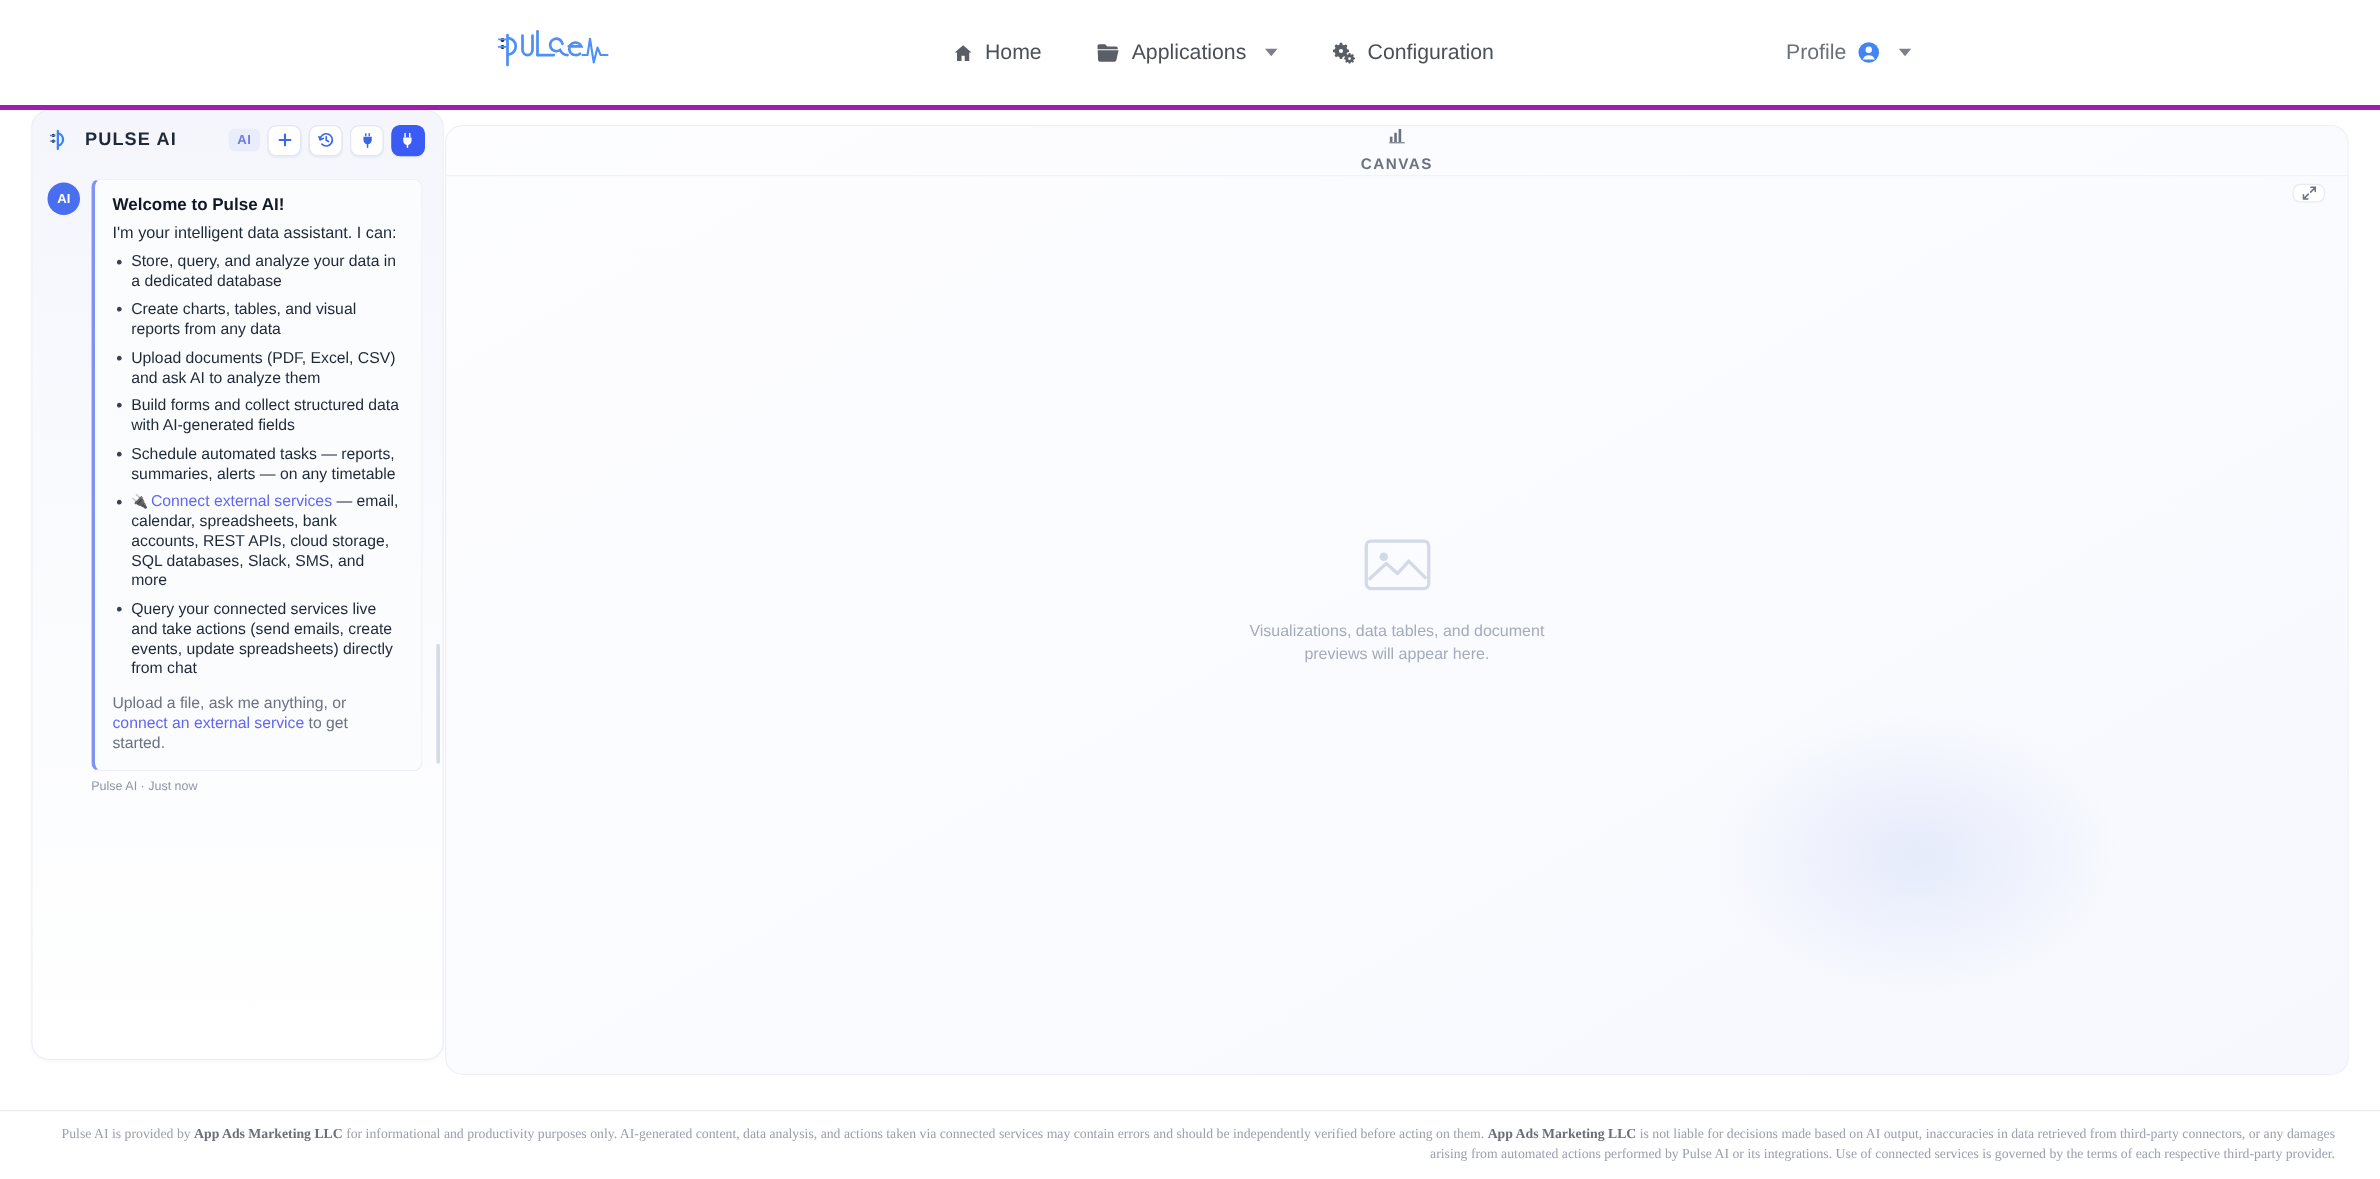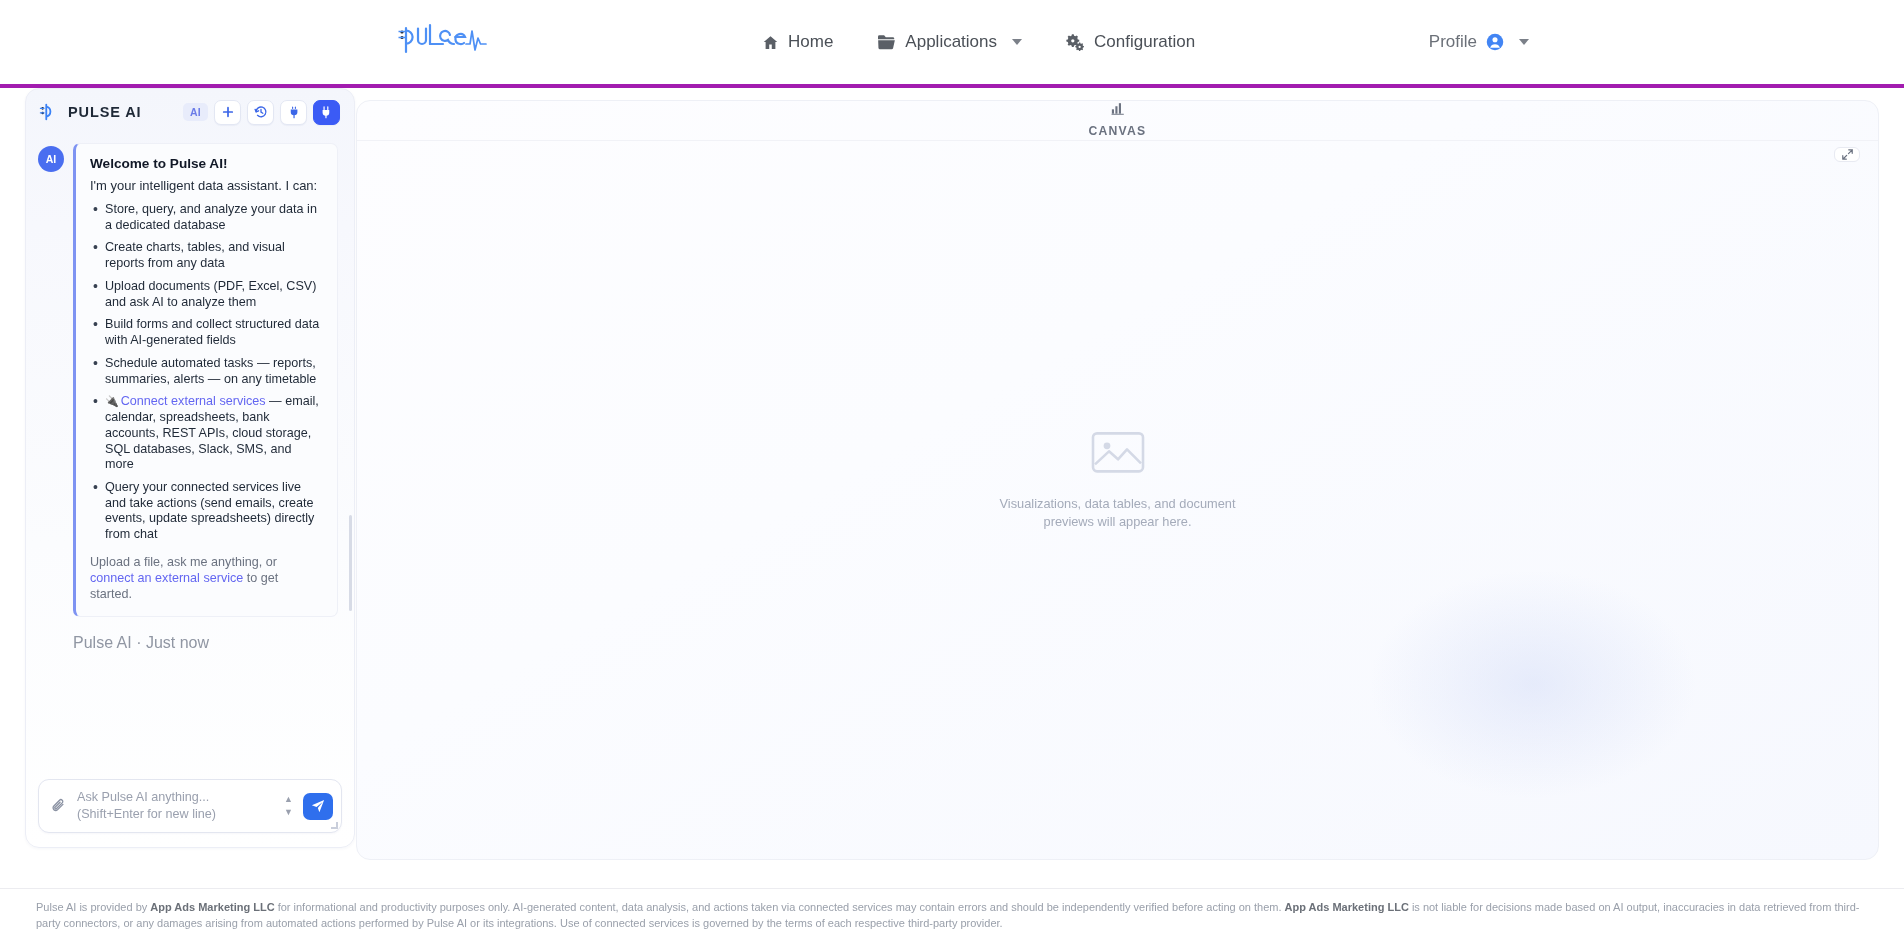--- a/index.html
+++ b/index.html
@@ -183,23 +183,23 @@
   }
   .lnk { color: #6366f1; text-decoration: none; cursor: pointer; margin-top: 16px; }
   .plug-inline { color:#6366f1; font-size: 11px; margin-right: 2px; }
   .bubble p.closer {
     font-size: 12.6px;
     line-height: 1.28;
     color: #6b7280;
     margin-top: 11px;
   }
   .msg-meta {
-    font-size: 16px;
+    font-size: 10px;
     color: #9096a3;
-    margin: 17px 0 0 47px;
+    margin: 7px 0 0 47px;
   }
   .sb-scrollbar {
     position: absolute;
     right: 2px; top: 380px;
     width: 3px; height: 96px;
     background: #d7dbe6;
     border-radius: 3px;
     cursor: pointer;
   }
 
@@ -313,23 +313,24 @@
     width: 1904px;
     height: 55px;
     border-top: 1px solid #ececf0;
     background: #fff;
     display: flex; align-items: center; justify-content: center;
     padding: 0 36px;
   }
   .footer p {
     font-size: 11px;
     color: #9aa0ab;
-    text-align: left;
+    text-align: right;
     line-height: 1.45;
     max-width: 1840px;
+    font-family: Liberation Serif, serif;
   }
   .footer b { color: #6b7078; font-weight: 700; }
 </style>
 </head>
 <body>
 
 <div class="topnav">
 
   <div class="brand">
     <svg width="96" height="40" viewBox="0 0 96 40">
@@ -463,43 +464,20 @@
             </li>
             <li>Query your connected services live and take actions (send emails, create events, update spreadsheets) directly from chat</li>
           </ul>
           <p class="closer"><span>Upload a file, ask me anything, or </span><a class="lnk">connect an external service</a><span> to get started.</span></p>
         </div>
       </div>
       <div class="msg-meta">Pulse AI  ·  Just now</div>
       <div class="sb-scrollbar"></div>
     </div>
 
-    <div class="sb-input-wrap">
-      <div class="sb-input">
-        <span class="clip-ico">
-          <svg width="16" height="16" viewBox="0 0 18 18" fill="none" stroke="currentColor" stroke-width="1.5" stroke-linecap="round">
-              <path d="M13.4 7.2 L7.5 13.1 a3 3 0 0 1 -4.3 -4.2 L9.6 2.5 a2.1 2.1 0 0 1 3 3 L6.2 11.9 a1.1 1.1 0 0 1 -1.6 -1.6 L10.2 4.8"></path>
-            </svg>
-        </span>
-        <div class="ph">
-          <div>Ask Pulse AI anything...</div>
-          <div>(Shift+Enter for new line)</div>
-        </div>
-        <div class="stepper">
-          <span>▲</span>
-          <span>▼</span>
-        </div>
-        <div class="sendbtn">
-          <svg width="14" height="14" viewBox="0 0 16 16" fill="currentColor">
-              <path d="M15 1 L1 7 L6.3 9 L13.3 3.3 L7.8 10.2 L9.6 15 Z"></path>
-            </svg>
-        </div>
-        <div class="resize-grip"></div>
-      </div>
-    </div>
   </div>
 
   <div class="canvas">
     <div class="canvas-header">
       <span class="chart-ico">
         <svg width="14" height="14" viewBox="0 0 16 16" fill="currentColor">
             <rect x="1" y="9.5" width="2.4" height="5"></rect>
             <rect x="5" y="6" width="2.4" height="8.5"></rect>
             <rect x="9" y="2.5" width="2.4" height="12"></rect>
             <rect x="0.6" y="14.6" width="14" height="1.1"></rect>

